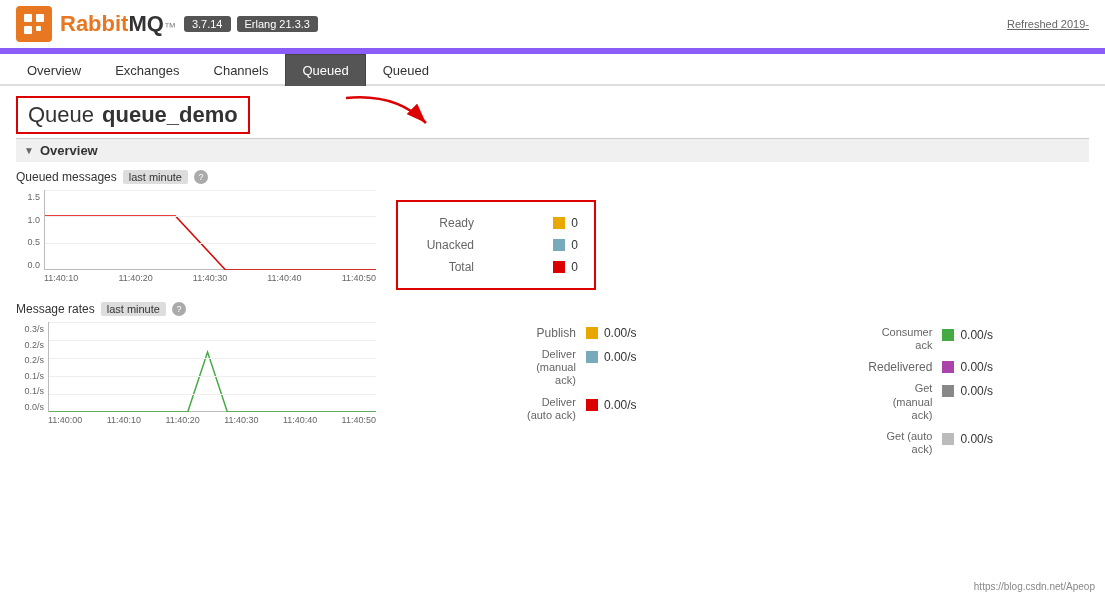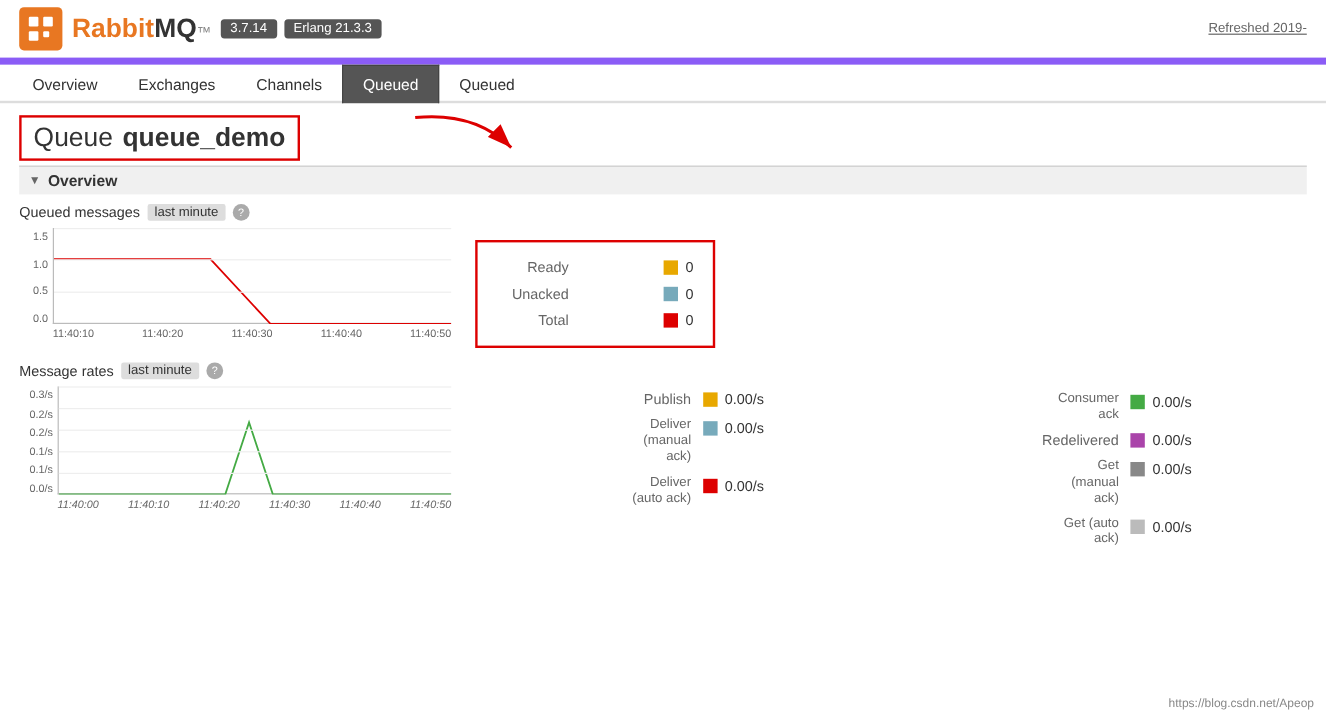--- a/index.html
+++ b/index.html
@@ -208,21 +208,21 @@
               <div style="position:absolute;top:18px;left:0;right:0;border-top:1px solid #eee;"></div>
               <div style="position:absolute;top:36px;left:0;right:0;border-top:1px solid #eee;"></div>
               <div style="position:absolute;top:54px;left:0;right:0;border-top:1px solid #eee;"></div>
               <div style="position:absolute;top:72px;left:0;right:0;border-top:1px solid #eee;"></div>
               <svg width="100%" height="90" viewBox="0 0 330 90" preserveAspectRatio="none">
 
                 <polyline points="0,90 100,90 140,90 160,30 180,90 220,90 330,90" stroke="#4a4" stroke-width="1.5" fill="none"></polyline>
               </svg>
             </div>
           </div>
-          <div style="display:flex;justify-content:space-between;margin-left:32px;font-size:9px;color:#666;padding-top:3px;font-style:italic;">
+          <div style="display:flex;justify-content:space-between;margin-left:32px;font-size:9px;color:#666;padding-top:3px;">
             <span>11:40:00</span>
             <span>11:40:10</span>
             <span>11:40:20</span>
             <span>11:40:30</span>
             <span>11:40:40</span>
             <span>11:40:50</span>
           </div>
         </div>
       </div>
 

